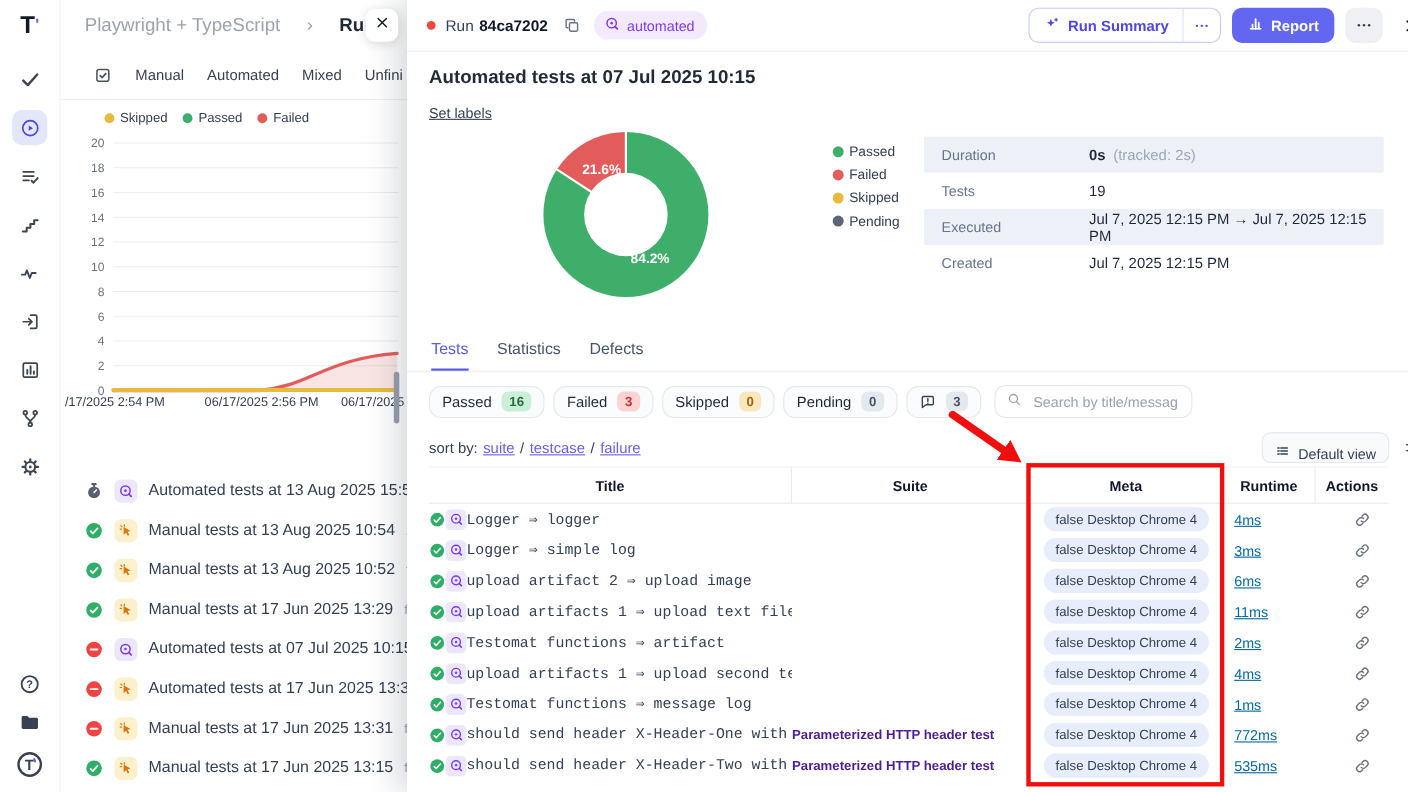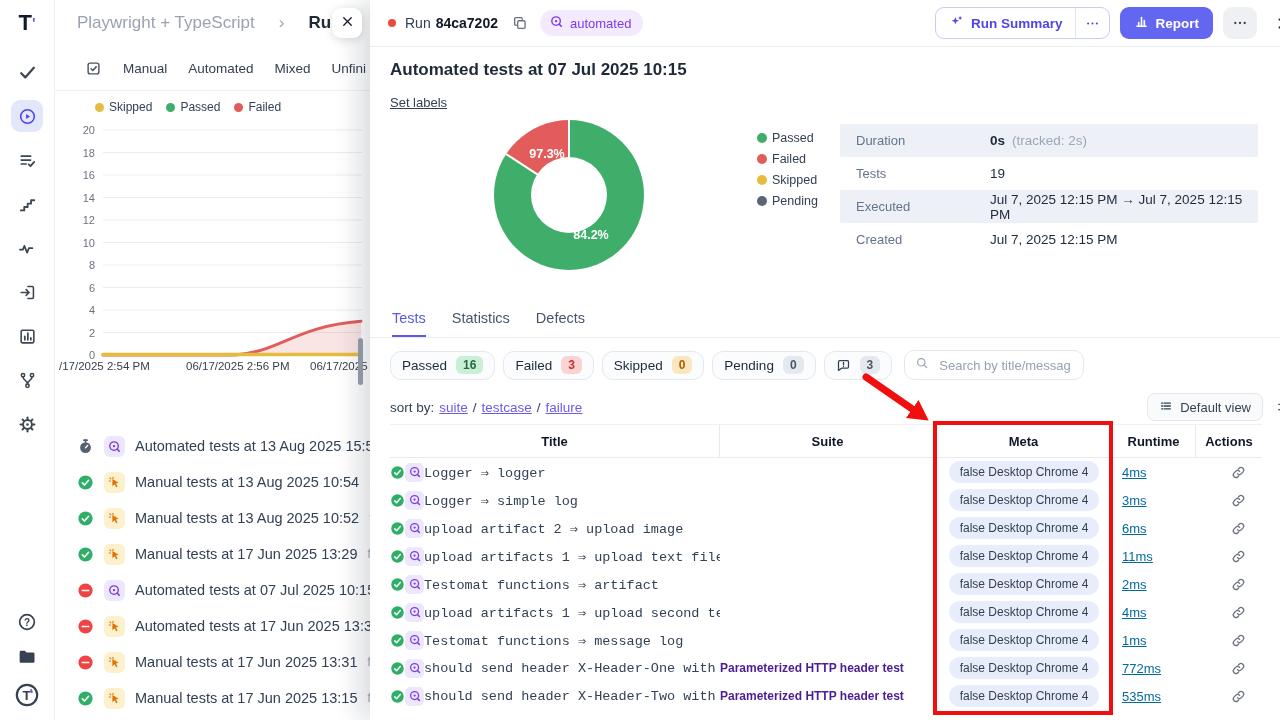--- a/index.html
+++ b/index.html
@@ -97,21 +97,21 @@
   .cnt.comments{background:#e4e9ef;color:#4a5568;}
   .chip .bubble{color:#334155;display:flex;}
   .search{display:flex;align-items:center;gap:8px;height:30px;width:180px;border:1px solid #e4e8ee;border-radius:10px;
     padding:0 10px;background:#fff;color:#96a2b4;margin-left:4px;box-sizing:border-box;}
   .search input{border:none;outline:none;font-size:13px;width:100%;color:#334155;font-family:inherit;background:transparent;}
   .search input::placeholder{color:#96a2b4;}
 
   .sort-row{position:absolute;left:20px;right:14px;top:393px;display:flex;align-items:center;font-size:13.5px;color:#334155;}
   .sort-link{color:#6d5ce8;text-decoration:underline;margin:0 5px;}
   .view-group{margin-left:auto;display:flex;align-items:center;gap:13px;color:#475569;}
-  .btn-view{display:flex;gap:7px;align-items:center;height:28px;padding:0 11px;border:1px solid #e4e8ee;background:#f8fafc;
+  .btn-view{display:flex;gap:7px;align-items:flex-end;height:28px;padding:0 11px;border:1px solid #e4e8ee;background:#f8fafc;
     border-radius:8px;font-size:13px;color:#334155;box-sizing:border-box;}
 
   .table{position:absolute;left:20px;top:424px;width:872px;}
   .thead{display:grid;grid-template-columns:330px 216px 176px 84px 66px;height:32px;border-top:1px solid #eff2f5;border-bottom:1px solid #e7ebf0;}
   .th{display:flex;align-items:center;justify-content:center;font-size:13px;font-weight:700;color:#0f172a;border-right:1px solid #e7ebf0;}
   .th:last-child{border-right:none;}
   .trow{display:grid;grid-template-columns:330px 216px 176px 84px 66px;height:28px;align-items:center;}
   .td-title{display:flex;align-items:center;gap:0;font-size:13.5px;color:#334155;white-space:nowrap;overflow:hidden;font-family:Liberation Mono, monospace;}
   .td-title .st{width:15px;height:15px;display:flex;flex:none;}
   .td-title .ty{width:19px;height:19px;border-radius:5px;background:#ece7fb;color:#7c3aed;display:flex;align-items:center;justify-content:center;flex:none;}
@@ -484,21 +484,21 @@
     </div>
 
     <div class="ov-title">Automated tests at 07 Jul 2025 10:15</div>
     <a class="set-labels">Set labels</a>
 
     <div class="donut" id="donut" style="background: conic-gradient(rgb(63, 174, 106) 0deg, rgb(63, 174, 106) 84.2%, rgb(226, 92, 92) 84.2%, rgb(226, 92, 92) 100%);">
       <div class="sep" id="sep1" style="transform: rotate(0deg);"></div>
         <div class="sep" id="sep2" style="transform: rotate(-56.9deg);"></div>
       <div class="hole"></div>
       <span class="pct" id="pctGreen" style="left: 97px; top: 115px;">84.2%</span>
-      <span class="pct" id="pctRed" style="left: 53px; top: 34px;">97.3%</span>
+      <span class="pct" id="pctRed" style="left: 53px; top: 34px;">21.6%</span>
     </div>
     <div class="donut-legend">
         <span class="li"><span class="dot" style="background:#3fae6a"></span>Passed</span>
         <span class="li"><span class="dot" style="background:#e25c5c"></span>Failed</span>
         <span class="li"><span class="dot" style="background:#e6bb3e"></span>Skipped</span>
         <span class="li"><span class="dot" style="background:#5b6575"></span>Pending</span>
       </div>
 
     <div class="info">
         <div class="info-row">

